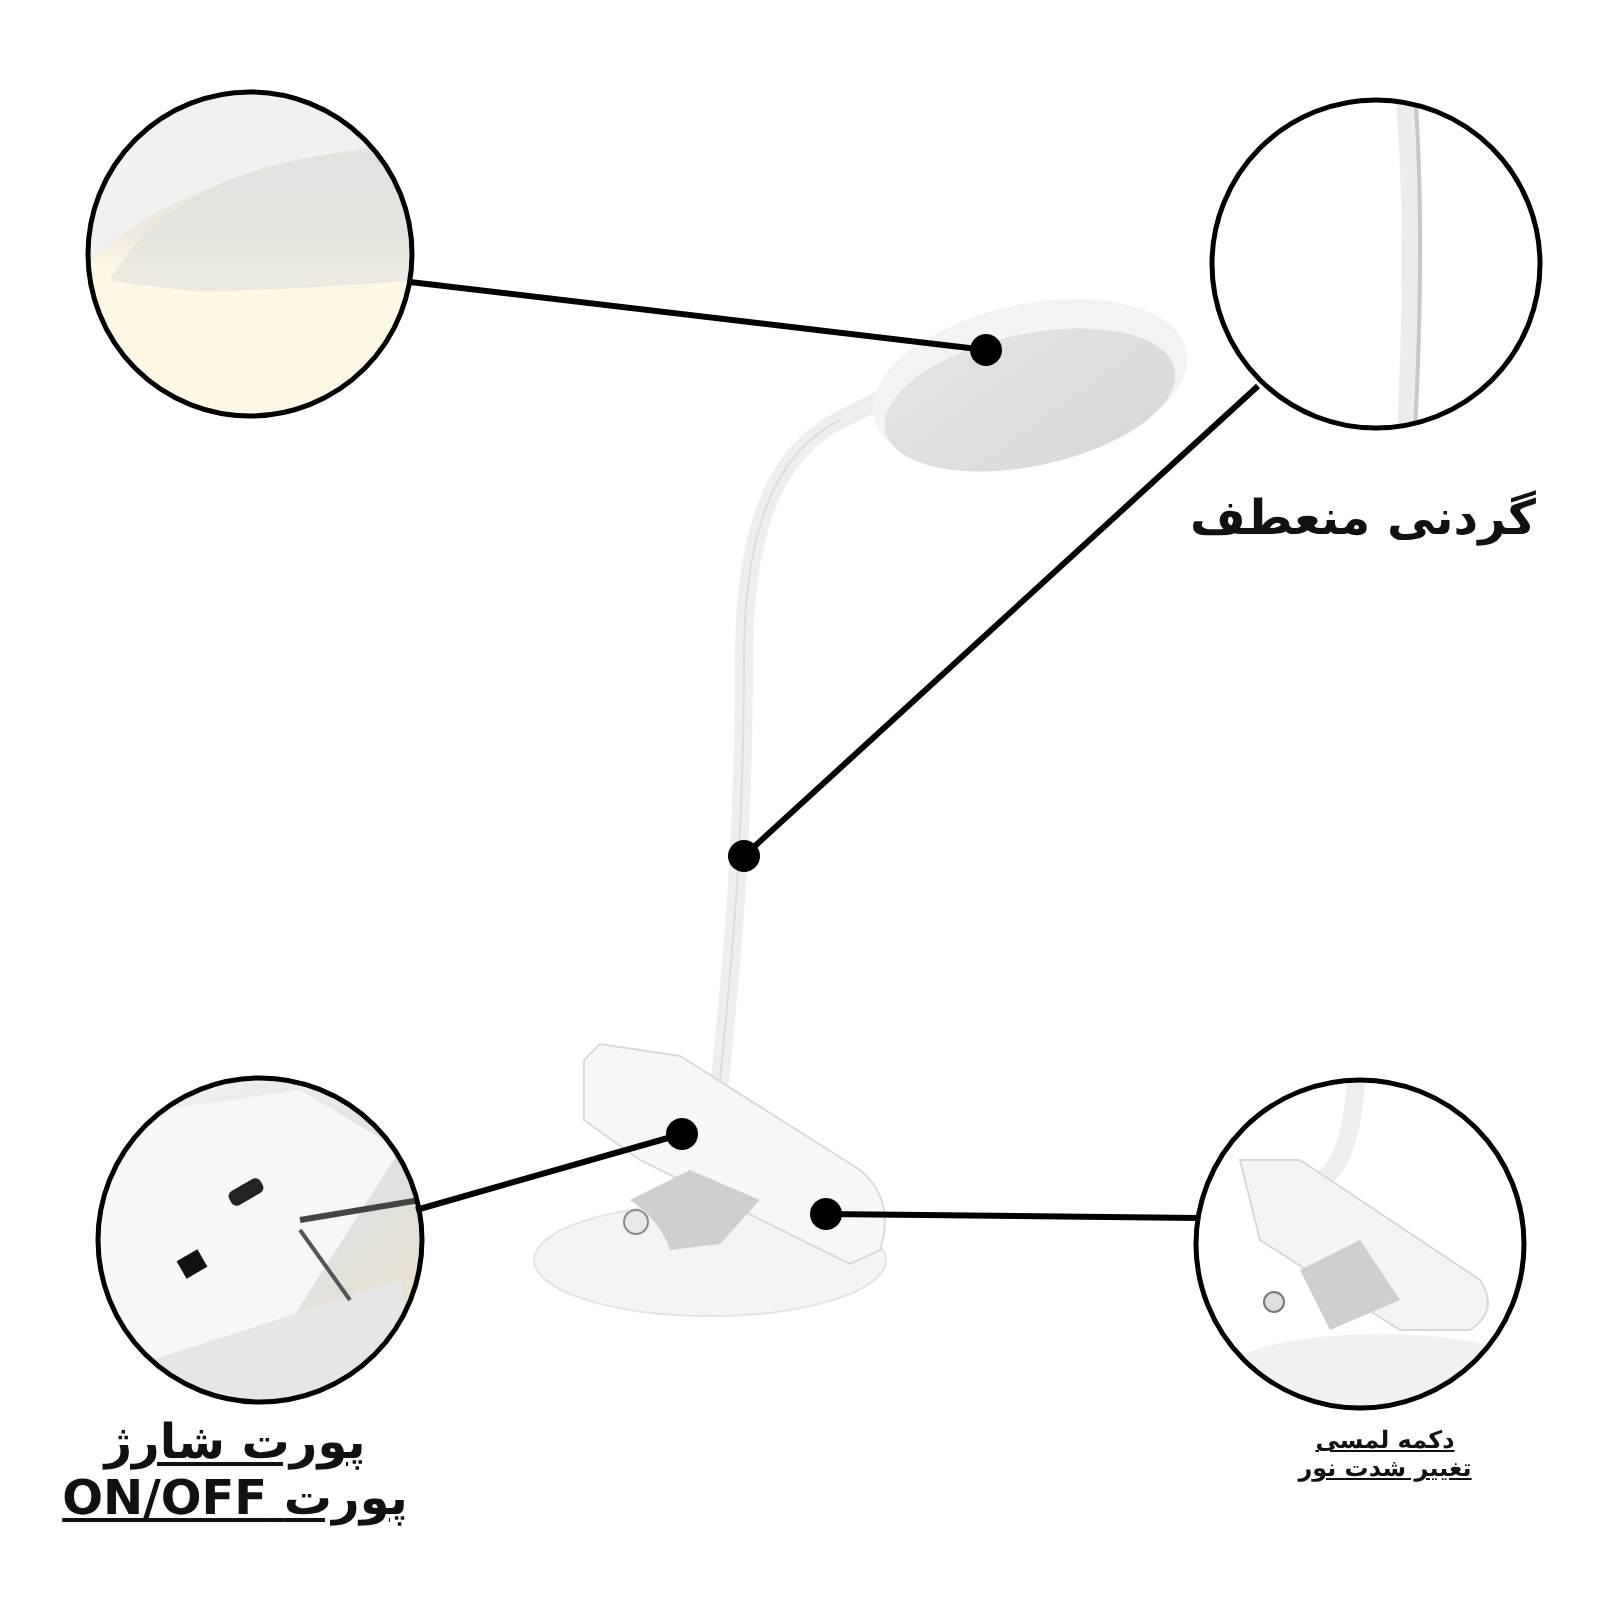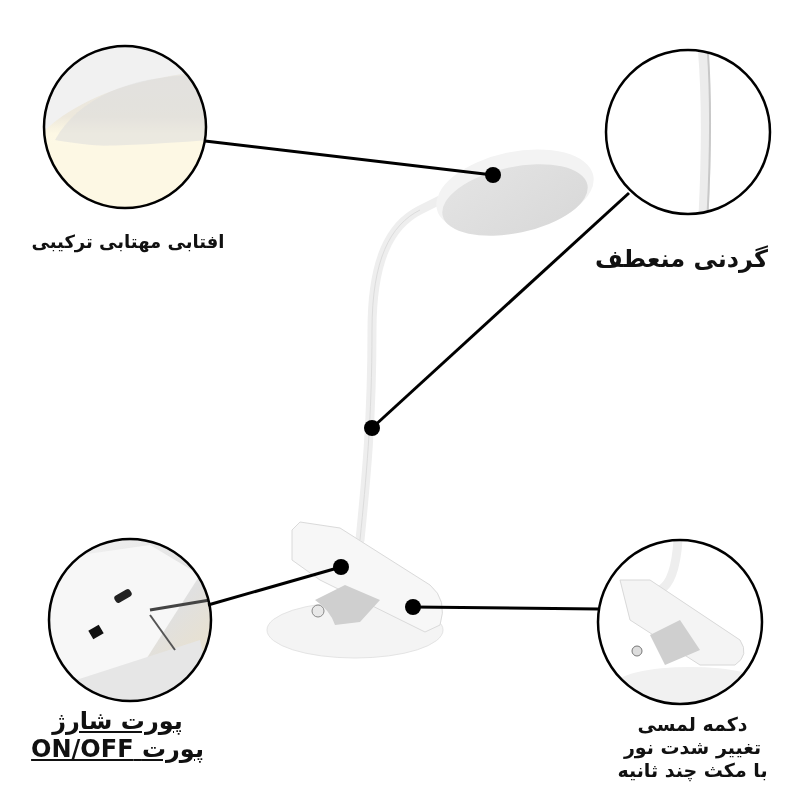--- a/index.html
+++ b/index.html
@@ -4,21 +4,21 @@
 <style>
   html, body { margin:0; padding:0; background:#ffffff; }
   body { width:800px; height:800px; position:relative; overflow:hidden; font-family:"DejaVu Sans", sans-serif; }
   svg.art { position:absolute; left:0; top:0; width:800px; height:800px; }
   .label { position:absolute; direction:rtl; color:#111; font-weight:bold; text-align:center; line-height:1.1; white-space:nowrap; }
   .label span { display:block; }
   #lbl-tl { left:8px; top:232px; width:240px; font-size:18px; }
   #lbl-tr { left:598px; top:246px; width:170px; font-size:24px; }
   #lbl-bl { left:0px; top:708px; width:235px; font-size:24px; line-height:1.15;text-decoration:underline; }
   #lbl-bl .en { direction:ltr; unicode-bidi:isolate; }
-  #lbl-br { left:595px; top:713px; width:195px; font-size:19px; line-height:1.2; }
+  #lbl-br { left:595px; top:713px; width:195px; font-size:12px; line-height:1.2;text-decoration:underline; }
 </style>
 </head>
 <body>
 
 <svg class="art" viewBox="0 0 800 800">
   <defs>
     <clipPath id="c-tl">
         <circle cx="125" cy="127" r="81"></circle>
       </clipPath>
     <clipPath id="c-tr">
@@ -118,32 +118,30 @@
     <line x1="208" y1="605" x2="341" y2="567" stroke="#000" stroke-width="3"></line>
     <circle cx="341" cy="567" r="8" fill="#000"></circle>
   </g>
   <g>
     <line x1="413" y1="607" x2="599" y2="609" stroke="#000" stroke-width="3"></line>
     <circle cx="413" cy="607" r="8" fill="#000"></circle>
   </g>
 </svg>
 
 <div class="label" id="lbl-tl">
-  <span>افتابی مهتابی ترکیبی</span>
 </div>
 
 <div class="label" id="lbl-tr">
   <span>گردنی منعطف</span>
 </div>
 
 <div class="label" id="lbl-bl">
   <span>پورت شارژ</span>
   <span>
     <bdi>پورت</bdi>
     <bdi class="en">ON/OFF</bdi>
   </span>
 </div>
 
 <div class="label" id="lbl-br">
   <span>دکمه لمسی</span>
   <span>تغییر شدت نور</span>
-  <span>با مکث چند ثانیه</span>
 </div>
 
 </body></html>

